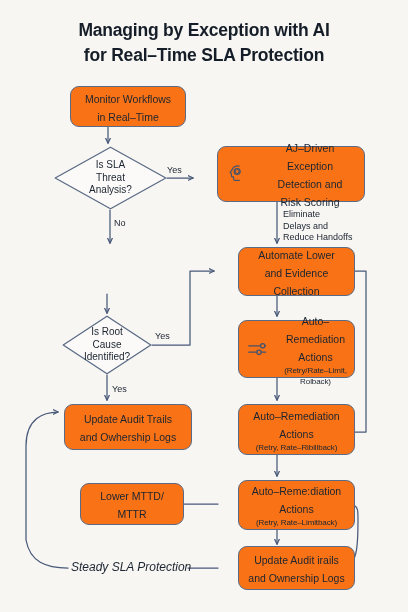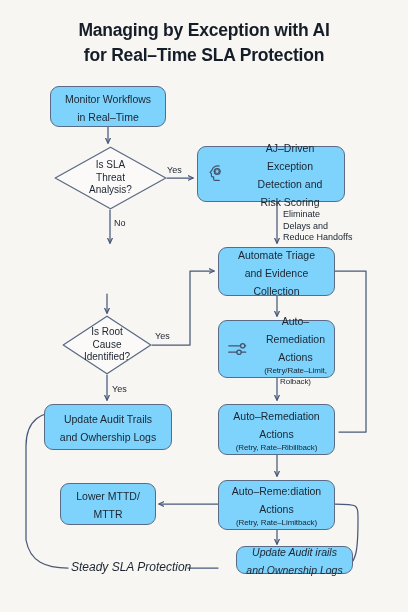--- a/index.html
+++ b/index.html
@@ -16,24 +16,25 @@
   .title{
     position:absolute;left:0;top:18px;width:408px;
     text-align:center;
     font-size:17.5px;font-weight:700;letter-spacing:-0.2px;
     line-height:25px;color:#151d28;
   }
   .node{
     position:absolute;box-sizing:border-box;
     border:1.3px solid #5b6b85;
     border-radius:9px;
-    background:#7dd3fc;
+    background:#f97316;
     display:flex;align-items:center;justify-content:center;
     text-align:center;
     color:#1b2430;
+    margin-left:20px;
   }
   .node .lines{display:block;width:100%;padding:0 6px;box-sizing:border-box;}
   .node .t1{font-size:10.5px;line-height:13.5px;}
   .node .sub{font-size:8px;line-height:10.5px;display:block;margin-top:1px;letter-spacing:-0.1px;}
   .node.withicon{justify-content:flex-end;padding-left:16px;}
   .node.withicon .lines{padding-left:28px;padding-right:6px;}
   .icon{position:absolute;left:7px;top:50%;transform:translateY(-50%);
         width:22px;height:22px;color:#43536e;}
   .icon svg{display:block;width:22px;height:22px;}
   .diamond{
@@ -139,21 +140,21 @@
 
   <div class="elabel multi" style="left:283px;top:209px;width:90px;">
     <span>Eliminate</span><br>
     <span>Delays and</span><br>
     <span>Reduce Handoffs</span>
   </div>
 
 
   <div class="node" style="left:218px;top:247px;width:117px;height:49px;">
     <span class="lines">
-      <span class="t1">Automate Triage</span><br>
+      <span class="t1">Automate Lower</span><br>
       <span class="t1">and Evidence</span><br>
       <span class="t1">Collection</span>
     </span>
   </div>
 
   <div class="diamond" style="left:62px;top:315px;width:90px;height:60px;">
     <svg class="dshape" viewBox="0 0 90 60" xmlns="http://www.w3.org/2000/svg">
       <polygon points="45,1.2 88.8,30 45,58.8 1.2,30" fill="#fbfaf8" stroke="#5b6b85" stroke-width="1.3" stroke-linejoin="round"></polygon>
     </svg>
     <span class="dtxt">
@@ -193,37 +194,37 @@
   </div>
 
   <div class="node" style="left:218px;top:404px;width:117px;height:51px;">
     <span class="lines">
       <span class="t1">Auto–Remediation</span><br>
       <span class="t1">Actions</span>
       <span class="sub">(Retry, Rate–Ribillback)</span>
     </span>
   </div>
 
-  <div class="node" style="left:60px;top:483px;width:96px;height:42px;">
+  <div class="node" style="left:60px;top:483px;width:104px;height:42px;">
     <span class="lines">
       <span class="t1">Lower MTTD/</span><br>
       <span class="t1">MTTR</span>
     </span>
   </div>
 
   <div class="node" style="left:218px;top:480px;width:117px;height:50px;">
     <span class="lines">
       <span class="t1">Auto–Reme:diation</span><br>
       <span class="t1">Actions</span>
       <span class="sub">(Retry, Rate–Limitback)</span>
     </span>
   </div>
 
   <div class="elabel" style="left:71px;top:563px;font-size:12px;font-style:italic;">Steady SLA Protection</div>
 
-  <div class="node" style="left:236px;top:546px;width:117px;height:28px;font-style:italic;">
+  <div class="node" style="left:218px;top:546px;width:117px;height:44px;">
     <span class="lines">
       <span class="t1">Update Audit irails</span><br>
       <span class="t1">and Ownership Logs</span>
     </span>
   </div>
 
 </div>
 
 </body></html>

